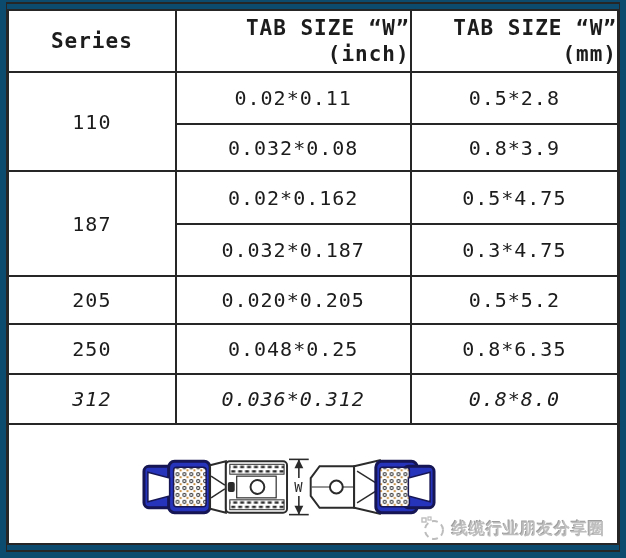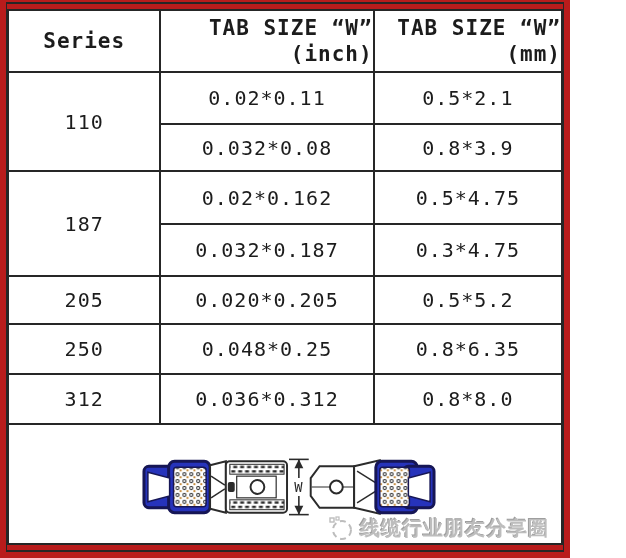--- a/index.html
+++ b/index.html
@@ -4,22 +4,22 @@
 <style>
   * { margin: 0; padding: 0; box-sizing: border-box; }
   html, body { background: #ffffff; }
   body {
     width: 626px; height: 558px;
     font-family: "DejaVu Sans Mono", "Liberation Mono", monospace;
     color: #1c1c1c;
   }
   .screenshot {
     position: relative;
-    width: 570px; height: 558px;
-    background: #b91c1c;
+    width: 626px; height: 558px;
+    background: #0c4a6e;
     overflow: hidden;
   }
   
   .frame {
     position: absolute;
     left: 6px; right: 6px; top: 2px; bottom: 6px;
     border-top: 2px solid #262626;
     border-bottom: 2px solid #262626;
     border-left: 1px solid #262626;
     border-right: 1px solid #262626;
@@ -53,38 +53,38 @@
   col.c-series { width: 27.5%; }
   col.c-inch   { width: 38.5%; }
   col.c-mm     { width: 34%; }
   tr.r-header  { height: 62px; }
   tr.r-110a { height: 52px; }
   tr.r-110b { height: 47px; }
   tr.r-187a { height: 53px; }
   tr.r-187b { height: 52px; }
   tr.r-205  { height: 48px; }
   tr.r-250  { height: 50px; }
-  tr.r-312  { height: 50px; }
+  tr.r-312  { height: 50px; font-style: italic; }
   .hdr-sub { display: block; text-align: right; }
   .diagram-cell { vertical-align: middle; }
   .diagram-wrap {
     display: flex;
     align-items: center;
     margin-left: 132px;
     margin-top: 6px;
   }
   .watermark {
     position: absolute;
     right: 14px; bottom: 8px;
     display: flex;
     align-items: center;
     gap: 6px;
     color: #bdbdbd;
     font-family: "DejaVu Sans", "Liberation Sans", sans-serif;
-    font-size: 20px;
+    font-size: 16px;
     font-weight: bold;
     letter-spacing: 1px;
     text-shadow: 1px 1px 0 #ffffff, -1px -1px 0 #9e9e9e;
     pointer-events: none;
   }
 </style>
 </head>
 <body>
 
 <div class="screenshot">
@@ -105,21 +105,21 @@
         </th>
         <th>
           <span class="hdr-sub">TAB SIZE “W”</span>
           <span class="hdr-sub">(mm)</span>
         </th>
       </tr>
 
       <tr class="r-110a">
         <td rowspan="2">110</td>
         <td>0.02*0.11</td>
-        <td>0.5*2.1</td>
+        <td>0.5*2.8</td>
       </tr>
       <tr class="r-110b">
         <td>0.032*0.08</td>
         <td>0.8*3.9</td>
       </tr>
 
       <tr class="r-187a">
         <td rowspan="2">187</td>
         <td>0.02*0.162</td>
         <td>0.5*4.75</td>

